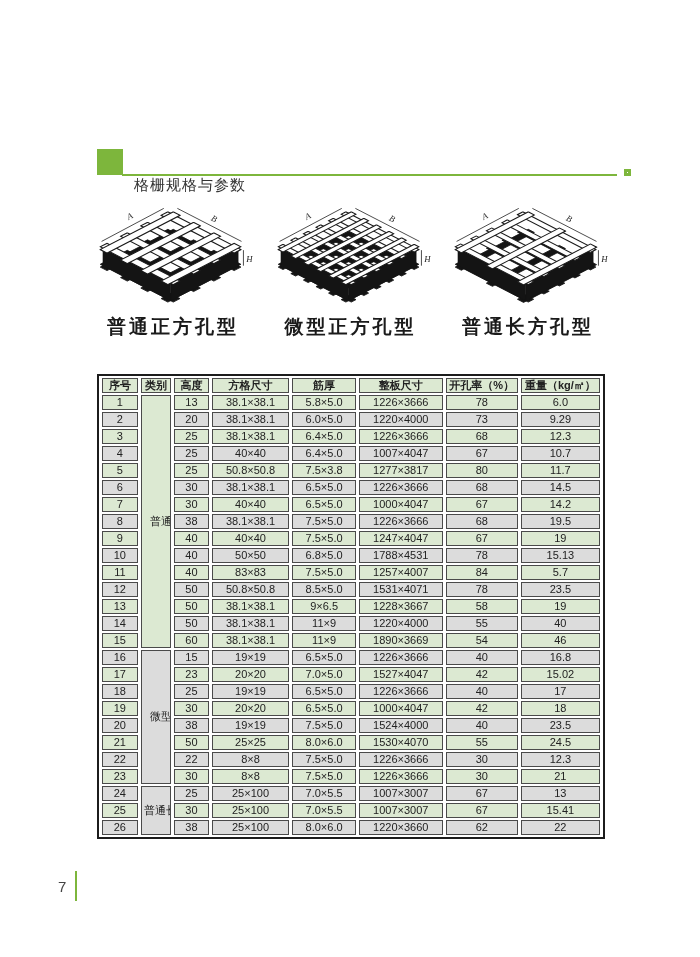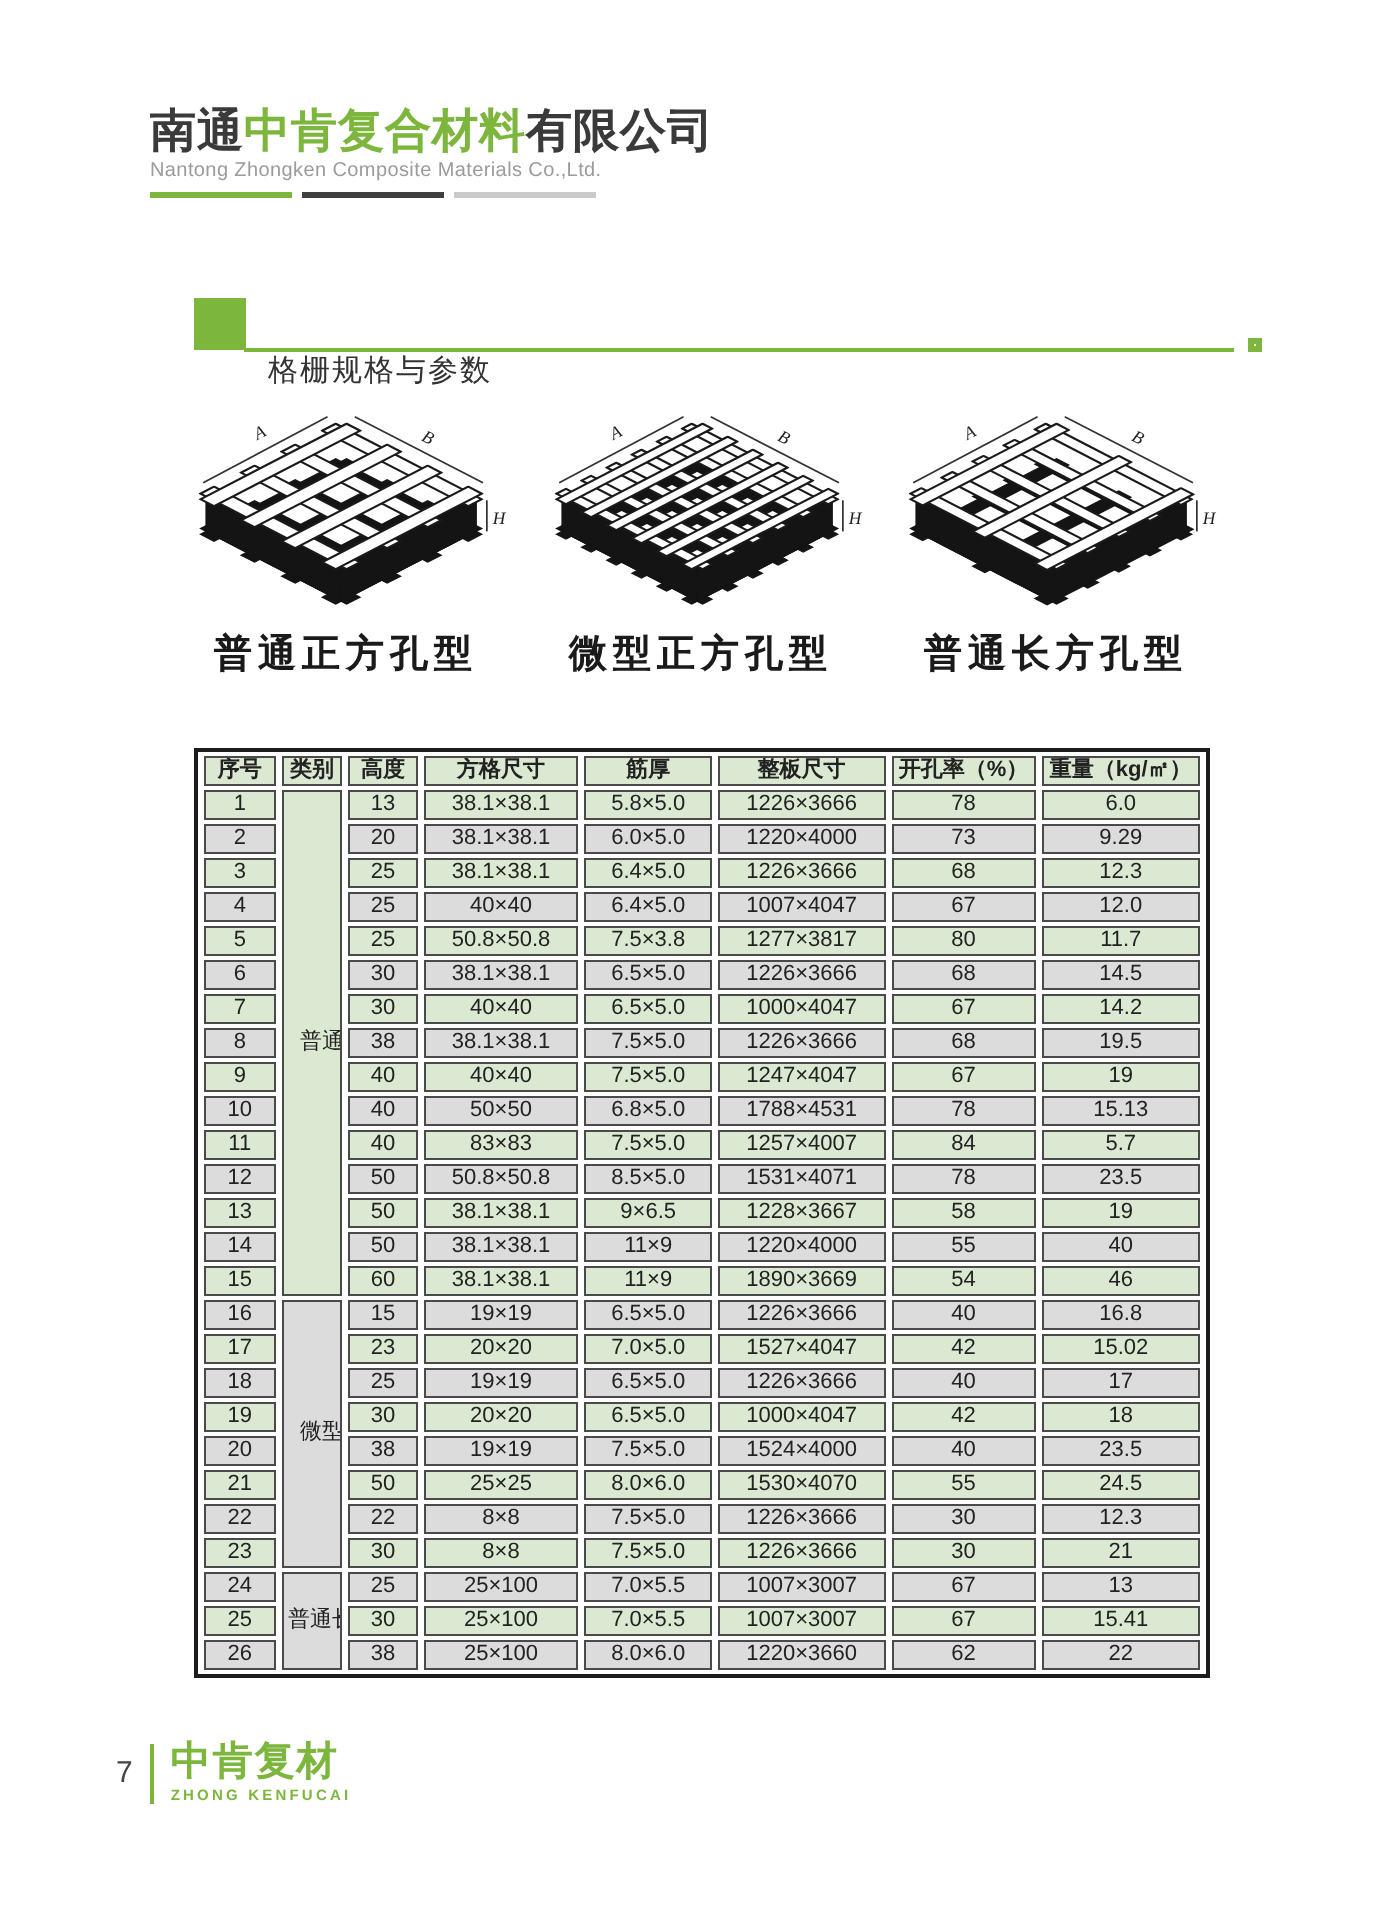--- a/index.html
+++ b/index.html
@@ -56,29 +56,20 @@
   .page-num { font-size:15px; color:#444; margin-right:9px; }
   .f-divider { width:2px; height:30px; background:var(--accent-green,#7db63c); margin-right:8px; }
   .logo-cn { font-size:20px; font-weight:bold; color:var(--accent-green,#7db63c); letter-spacing:1px; line-height:1; }
   .logo-en { font-size:7.5px; font-weight:bold; color:var(--accent-green,#7db63c); letter-spacing:1.6px; margin-top:2px; }
 </style>
 </head>
 <body>
 
 <div class="page">
 
-  <header class="brand">
-    <div class="brand-cn"><span>南通</span><span class="hl">中肯复合材料</span><span>有限公司</span></div>
-    <div class="brand-en">Nantong Zhongken Composite Materials Co.,Ltd.</div>
-    <div class="brand-bars">
-      <span class="bar-green"></span>
-      <span class="bar-dark"></span>
-      <span class="bar-gray"></span>
-    </div>
-  </header>
 
   <div class="section-title">
     <span class="sq"></span>
     <h2 class="s-label">格栅规格与参数</h2>
     <div class="rule">
       <span class="end-sq"></span>
     </div>
   </div>
 
   <div class="illustrations">
@@ -228,21 +219,21 @@
             <td>68</td>
             <td>12.3</td>
           </tr>
           <tr class="r-even">
             <td>4</td>
             <td>25</td>
             <td>40×40</td>
             <td>6.4×5.0</td>
             <td>1007×4047</td>
             <td>67</td>
-            <td>12.0</td>
+            <td>10.7</td>
           </tr>
           <tr class="r-odd">
             <td>5</td>
             <td>25</td>
             <td>50.8×50.8</td>
             <td>7.5×3.8</td>
             <td>1277×3817</td>
             <td>80</td>
             <td>11.7</td>
           </tr>
@@ -441,19 +432,15 @@
             <td>62</td>
             <td>22</td>
           </tr>
         </tbody>
     </table>
   </div>
 
   <footer class="footer">
     <span class="page-num">7</span>
     <span class="f-divider"></span>
-    <div>
-      <div class="logo-cn">中肯复材</div>
-      <div class="logo-en">ZHONG KENFUCAI</div>
-    </div>
   </footer>
 
 </div>
 
 </body></html>

